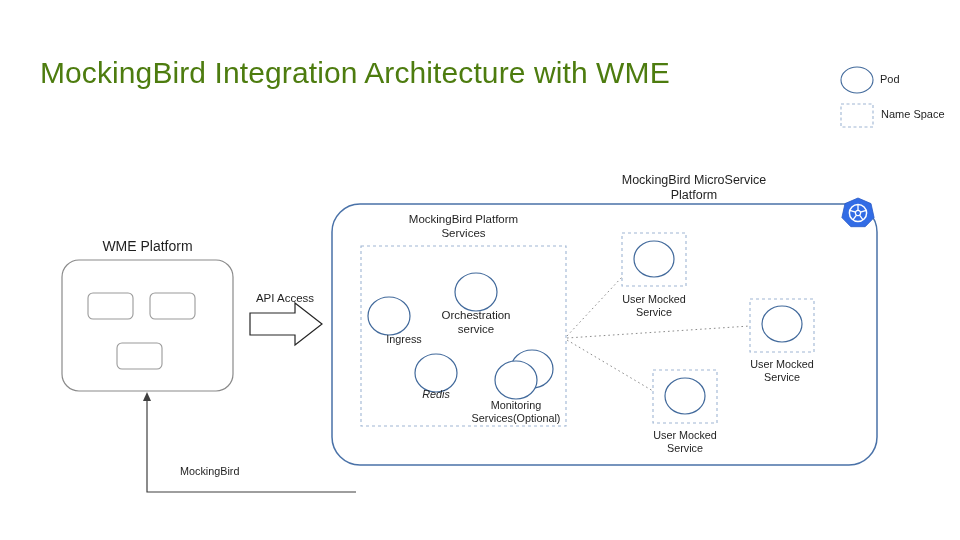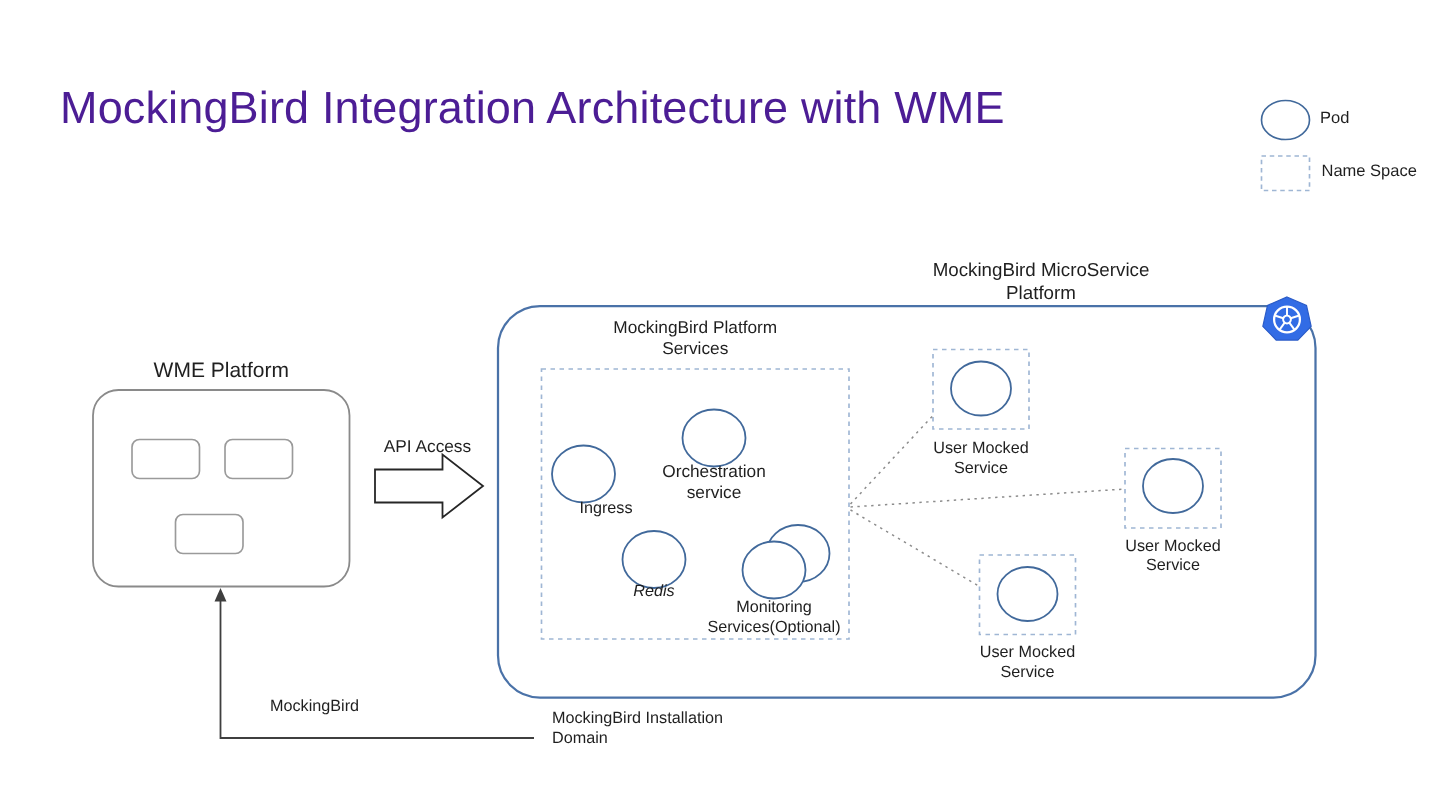--- a/index.html
+++ b/index.html
@@ -29,21 +29,21 @@
     line-height: 1.22;
     color: #1f1f1f;
     white-space: pre-line;
   }
   #page-title {
     position: absolute;
     left: 40px;
     top: 56px;
     font-size: 30px;
     font-weight: 400;
-    color: #4c1d95;
+    color: #4d7c0f;
     letter-spacing: 0.1px;
     white-space: nowrap;
   }
   .t13 { font-size: 12.5px; }
   .t12 { font-size: 11.5px; }
   .t11 { font-size: 10.8px; }
   .t15 { font-size: 14px; }
   .legend-text {
     position: absolute;
     font-size: 11px;
@@ -138,20 +138,18 @@
 Service</div>
 
   <div class="lbl t11" style="left:732px; top:358px; width:100px;">User Mocked
 Service</div>
 
   <div class="lbl t11" style="left:635px; top:429px; width:100px;">User Mocked
 Service</div>
 
   <div class="lbl t11" style="left:180px; top:465px; width:70px; text-align:left;">MockingBird</div>
 
-  <div class="lbl t11" style="left:368px; top:473px; width:190px; text-align:left;">MockingBird Installation
-Domain</div>
 
   <div class="legend-text" style="left:856px; top:73px;">Pod</div>
 
   <div class="legend-text" style="left:857px; top:108px;">Name Space</div>
 
 </div>
 
 </body></html>

